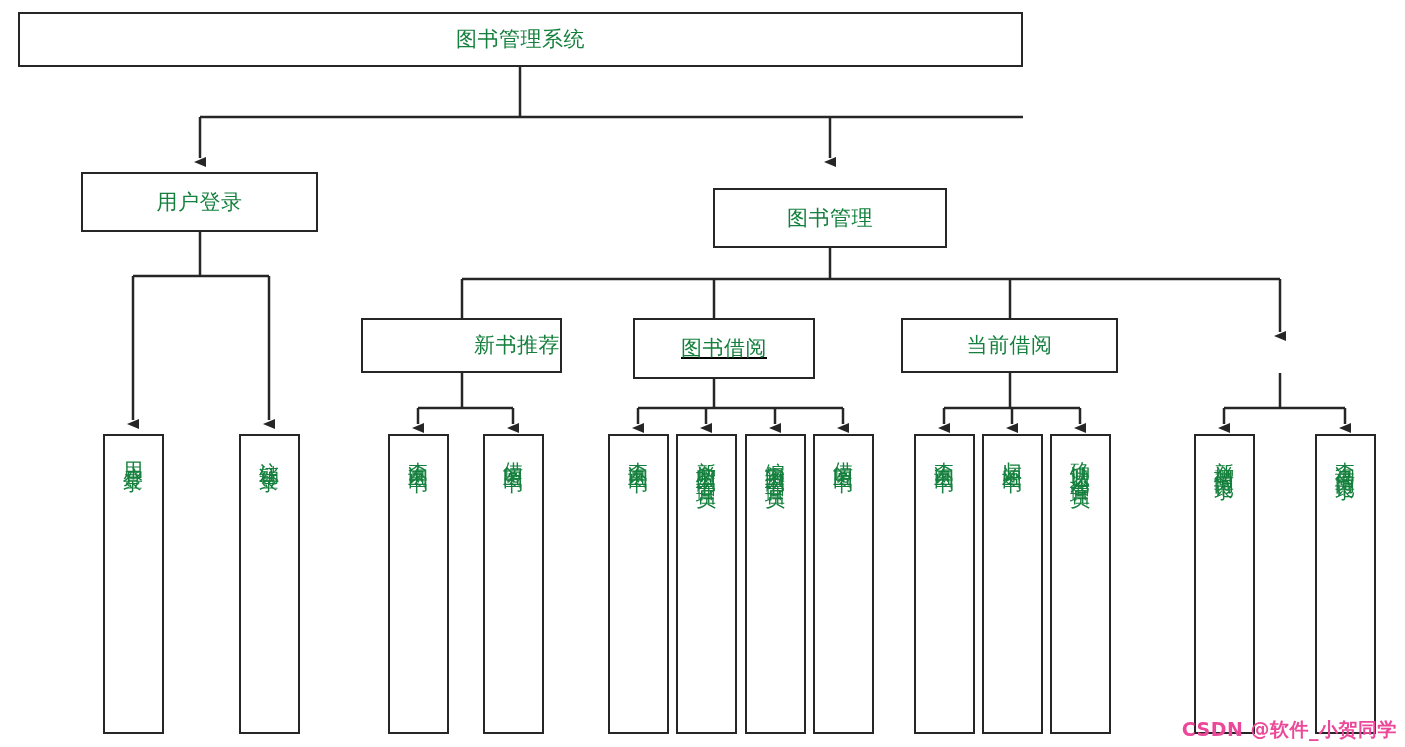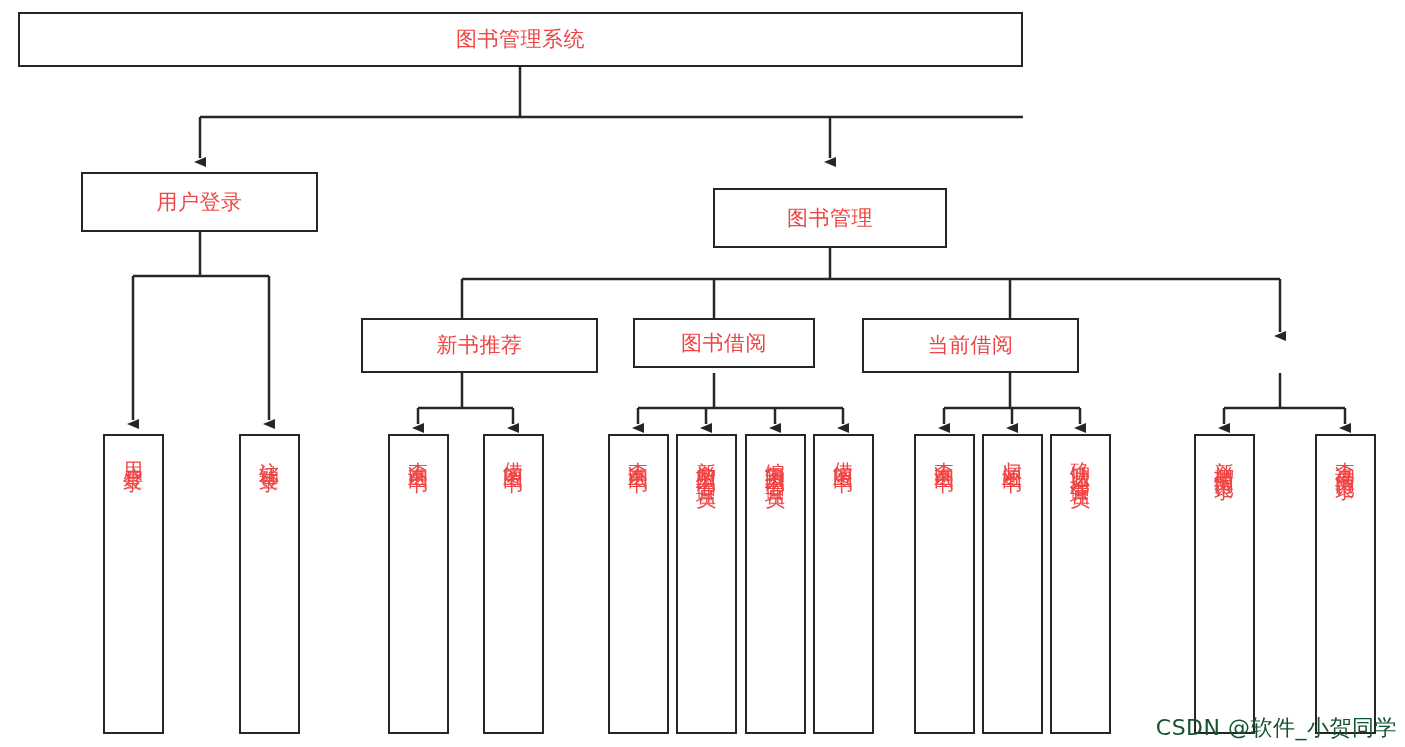--- a/index.html
+++ b/index.html
@@ -30,21 +30,21 @@
     position: absolute;
     box-sizing: border-box;
     border: 2.5px solid #262626;
     background: #ffffff;
     display: flex;
     align-items: center;
     justify-content: center;
     z-index: 2;
   }
   .node-label {
-    color: #ef4444;
+    color: #15803d;
     font-size: 21px;
     line-height: 1.18;
     letter-spacing: 0.5px;
     white-space: nowrap;
   }
   .node.vertical {
     align-items: flex-start;
     justify-content: center;
     padding-top: 10px;
   }
@@ -53,25 +53,26 @@
     text-orientation: upright;
     font-size: 20px;
     letter-spacing: 4px;
     line-height: 1;
     white-space: nowrap;
   }
   #watermark {
     position: absolute;
     right: 8px;
     bottom: 4px;
-    font-size: 22px;
-    color: #14532d;
+    font-size: 19px;
+    color: #ec4899;
     z-index: 5;
     white-space: nowrap;
     letter-spacing: 0.5px;
+    font-weight: bold;
   }
 </style>
 </head>
 <body>
 
 <div id="diagram-root">
 
   <svg id="connectors" viewBox="0 0 1405 747" xmlns="http://www.w3.org/2000/svg">
     <defs>
       <marker id="arrow" markerWidth="10" markerHeight="12" refX="1" refY="6" orient="auto" markerUnits="userSpaceOnUse">
@@ -126,27 +127,27 @@
     <span class="node-label">图书管理系统</span>
   </div>
 
   <div class="node" style="left:81px; top:172px; width:237px; height:60px;">
     <span class="node-label">用户登录</span>
   </div>
   <div class="node" style="left:713px; top:188px; width:234px; height:60px;">
     <span class="node-label">图书管理</span>
   </div>
 
-  <div class="node" style="left:361px; top:318px; width:237px; height:55px;">
+  <div class="node" style="left:361px; top:318px; width:201px; height:55px;justify-content:flex-end;">
     <span class="node-label">新书推荐</span>
   </div>
-  <div class="node" style="left:633px; top:318px; width:182px; height:50px;">
+  <div class="node" style="left:633px; top:318px; width:182px; height:61px;text-decoration:underline;">
     <span class="node-label">图书借阅</span>
   </div>
-  <div class="node" style="left:862px; top:318px; width:217px; height:55px;">
+  <div class="node" style="left:901px; top:318px; width:217px; height:55px;">
     <span class="node-label">当前借阅</span>
   </div>
 
   <div class="node vertical" style="left:103px; top:434px; width:61px; height:300px;">
     <span class="node-label">用户登录</span>
   </div>
   <div class="node vertical" style="left:239px; top:434px; width:61px; height:300px;">
     <span class="node-label">注销登录</span>
   </div>
 

